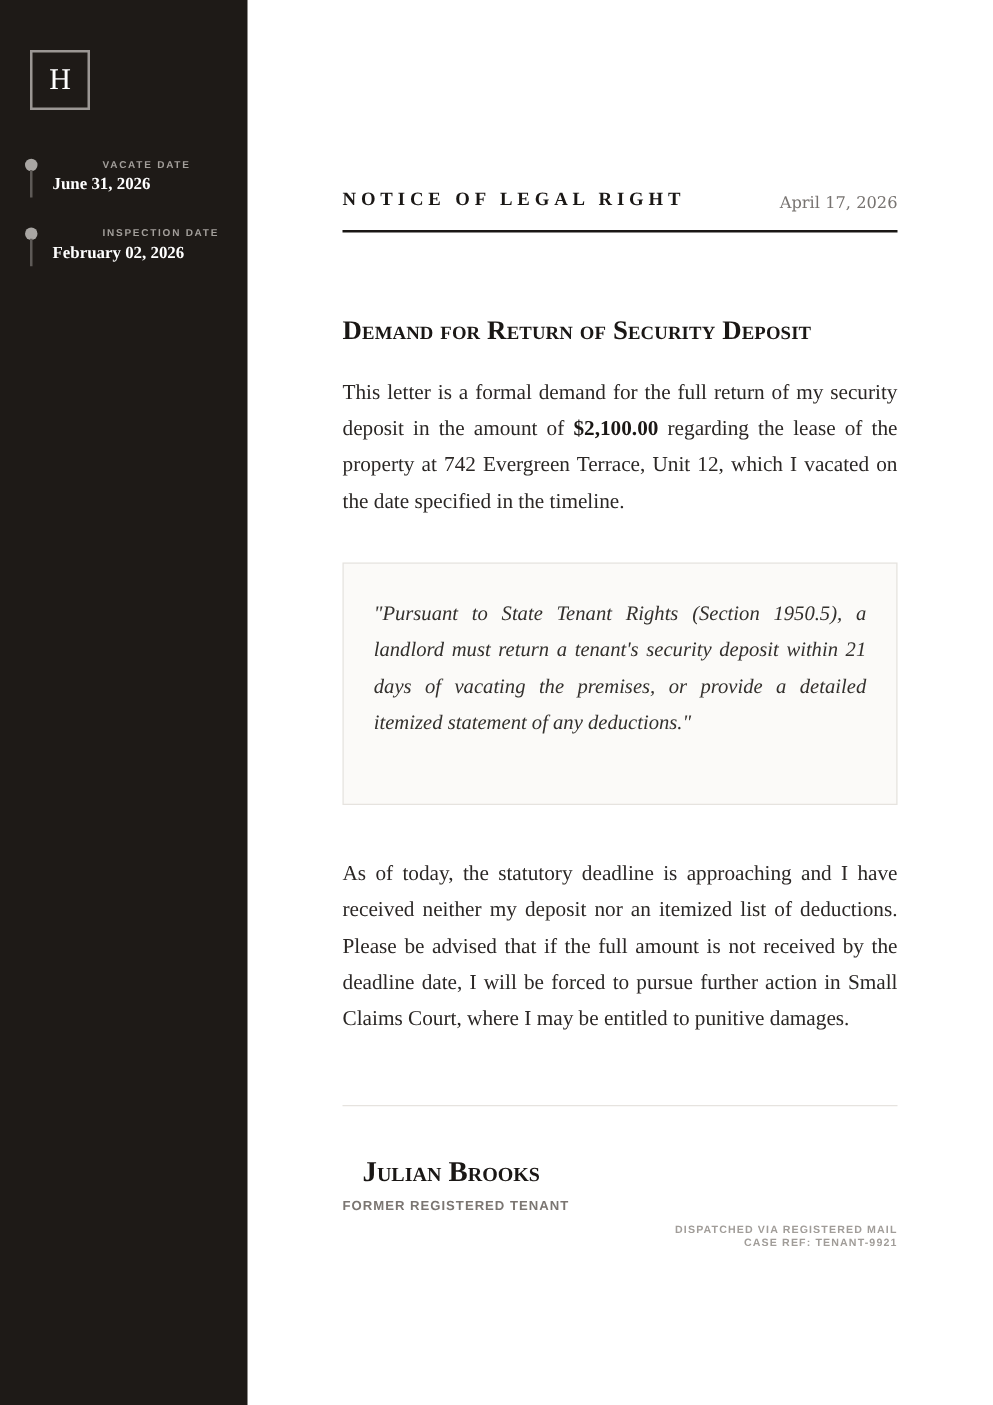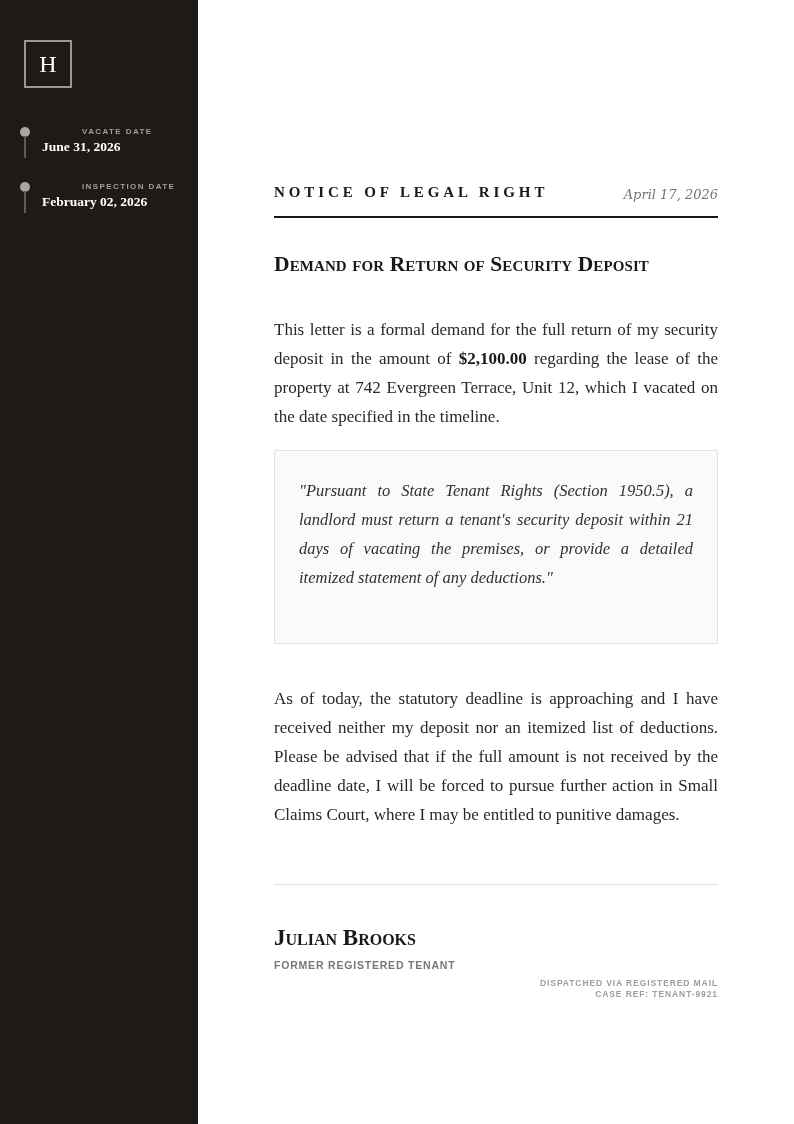--- a/index.html
+++ b/index.html
@@ -33,65 +33,64 @@
     }
     .tl-value {
       font-family: "Liberation Serif", serif; font-weight: bold;
       font-size: 13.5px; color: #ffffff; line-height: 18px; margin-top: 0px;
     }
 
     .main { position: absolute; left: 274px; top: 0; width: 444px; }
     .header {
       position: absolute; top: 150px; left: 0; width: 444px; height: 36px;
       border-bottom: 2.5px solid #1a1715;
-      margin-top: 32px;
     }
     .notice-title {
       position: absolute; left: 0; top: 2px;
       font-family: "Liberation Serif", serif; font-weight: bold;
       font-size: 15px; letter-spacing: 3.9px; color: #1a1715;
     }
     .notice-date {
       position: absolute; right: 0; top: 5px;
-      font-family: "DejaVu Serif", serif; font-style: italic;
+      font-family: "DejaVu Serif", serif; 
       font-size: 13px; color: #777370;
     }
 
     .doc-title {
       position: absolute; top: 252px; left: 0; width: 444px;
       font-family: "Liberation Serif", serif; font-weight: bold;
       font-variant: small-caps; font-size: 21.5px; color: #1a1715;
       letter-spacing: 0.1px; white-space: nowrap;
     }
 
     .para {
       position: absolute; left: 0; width: 444px;
       font-family: "Liberation Serif", serif; font-size: 17px;
       line-height: 29px; color: #2b2725; text-align: justify;
     }
-    .para1 { top: 315px; }
+    .para1 { top: 299px; }
     .para2 { top: 684px; }
     .para b { font-weight: bold; color: #1a1715; }
 
     .quote-box {
       position: absolute; top: 450px; left: 0; width: 444px; height: 194px;
       background: #fbfaf8; border: 1px solid #e6e3df;
       padding: 25px 24px 0 24px;
     }
     .quote-text {
       font-family: "Liberation Serif", serif; font-style: italic;
       font-size: 16.5px; line-height: 29px; color: #33302d; text-align: justify;
     }
 
     .divider {
       position: absolute; top: 884px; left: 0; width: 444px; height: 1px;
       background: #e6e3df;
     }
     .sig-name {
-      position: absolute; top: 925px; left: 0;
+      position: absolute; top: 925px; left: 16px;
       font-family: "Liberation Serif", serif; font-weight: bold;
       font-variant: small-caps; font-size: 23px; color: #1a1715;
     }
     .sig-role {
       position: absolute; top: 959px; left: 0;
       font-family: "Liberation Sans", sans-serif; font-weight: bold;
       font-size: 10.5px; letter-spacing: 0.8px; color: #7b7672;
     }
     .dispatch {
       position: absolute; top: 950px; right: 0; text-align: right;

